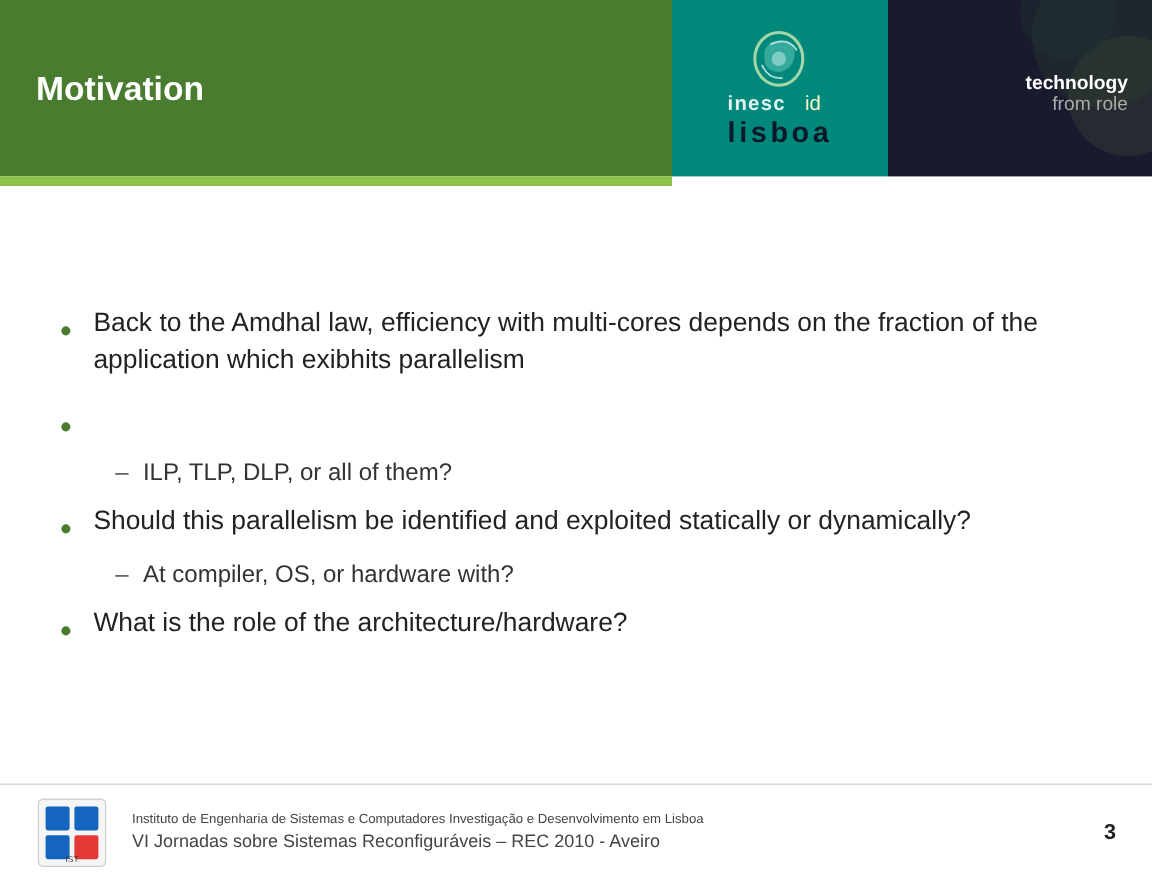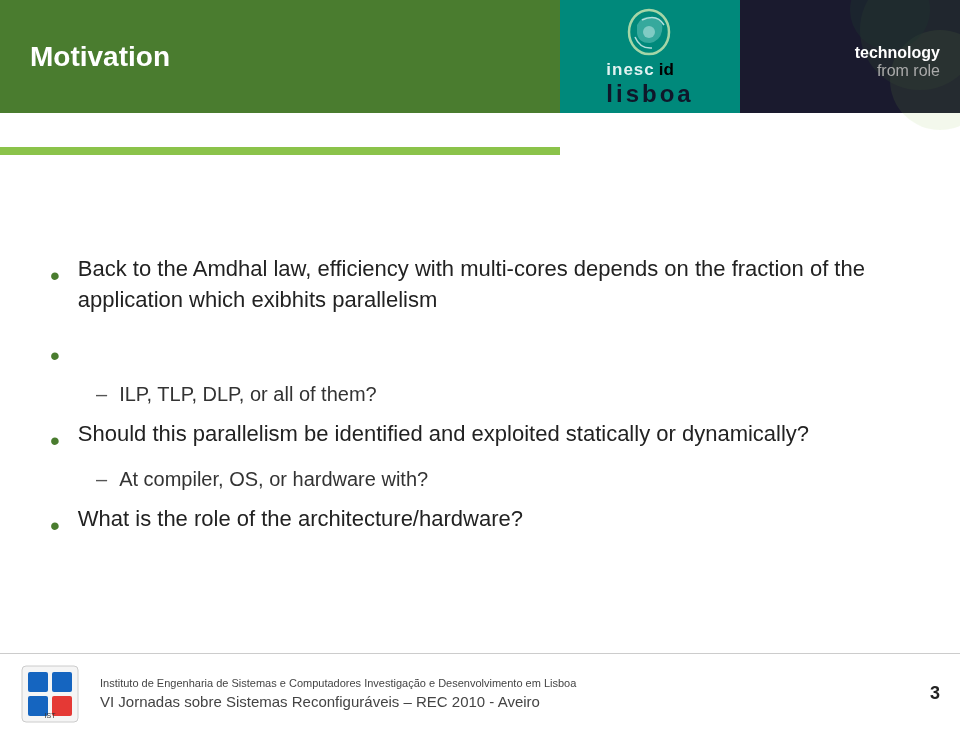--- a/index.html
+++ b/index.html
@@ -10,21 +10,21 @@
       font-family: Arial, Helvetica, sans-serif;
       background: #ffffff;
       overflow: hidden;
       position: relative;
     }
 
     
     .header {
       display: flex;
       align-items: stretch;
-      height: 113px;
+      height: 147px;
       width: 100%;
     }
 
     .header-left {
       background: #4a7c2f;
       width: 560px;
       display: flex;
       align-items: center;
       padding-left: 30px;
     }
@@ -142,21 +142,21 @@
     
     .footer {
       position: absolute;
       bottom: 0;
       left: 0;
       right: 0;
       height: 80px;
       border-top: 1px solid #cccccc;
       display: flex;
       align-items: center;
-      padding: 0 20px;
+      padding: 0 30px;
     }
 
     .footer-logo {
       width: 60px;
       height: 60px;
       margin-right: 20px;
       flex-shrink: 0;
     }
 
     .footer-text-block {
@@ -205,23 +205,23 @@
 
       <svg class="logo-emblem" viewBox="0 0 55 55">
 
         <ellipse cx="27" cy="27" rx="20" ry="22" fill="none" stroke="#a5d6a7" stroke-width="2.5"></ellipse>
         <path d="M 15 20 Q 20 10 30 12 Q 42 14 40 26 Q 38 36 28 38 Q 16 38 15 28 Z" fill="#4db6ac" opacity="0.7"></path>
         <circle cx="27" cy="27" r="6" fill="#80cbc4"></circle>
         <path d="M 20 15 Q 35 8 42 20" fill="none" stroke="#b2dfdb" stroke-width="1.5"></path>
         <path d="M 13 32 Q 18 44 30 43" fill="none" stroke="#b2dfdb" stroke-width="1.5"></path>
       </svg>
       <div class="logo-text-block">
-        <div style="display:flex; gap:4px; align-items:center;">
+        <div style="display:flex; gap:16px; align-items:center;">
           <span style="color:#e0f2f1; font-size:17px; font-weight:bold; letter-spacing:1px;">inesc</span>
-          <span style="color:#000000; font-size:17px; font-weight:bold;">id</span>
+          <span style="color:#fef9c3; font-size:17px; font-weight:normal;">id</span>
         </div>
         <div style="color:#0f172a; font-size:24px; font-weight:bold; letter-spacing:3px;">lisboa</div>
       </div>
     </div>
   </div>
 
   <div class="header-right">
 
     <div style="position:absolute; top:0; right:0; width:220px; height:147px; overflow:hidden; opacity:0.25;">
       <svg width="220" height="147">

